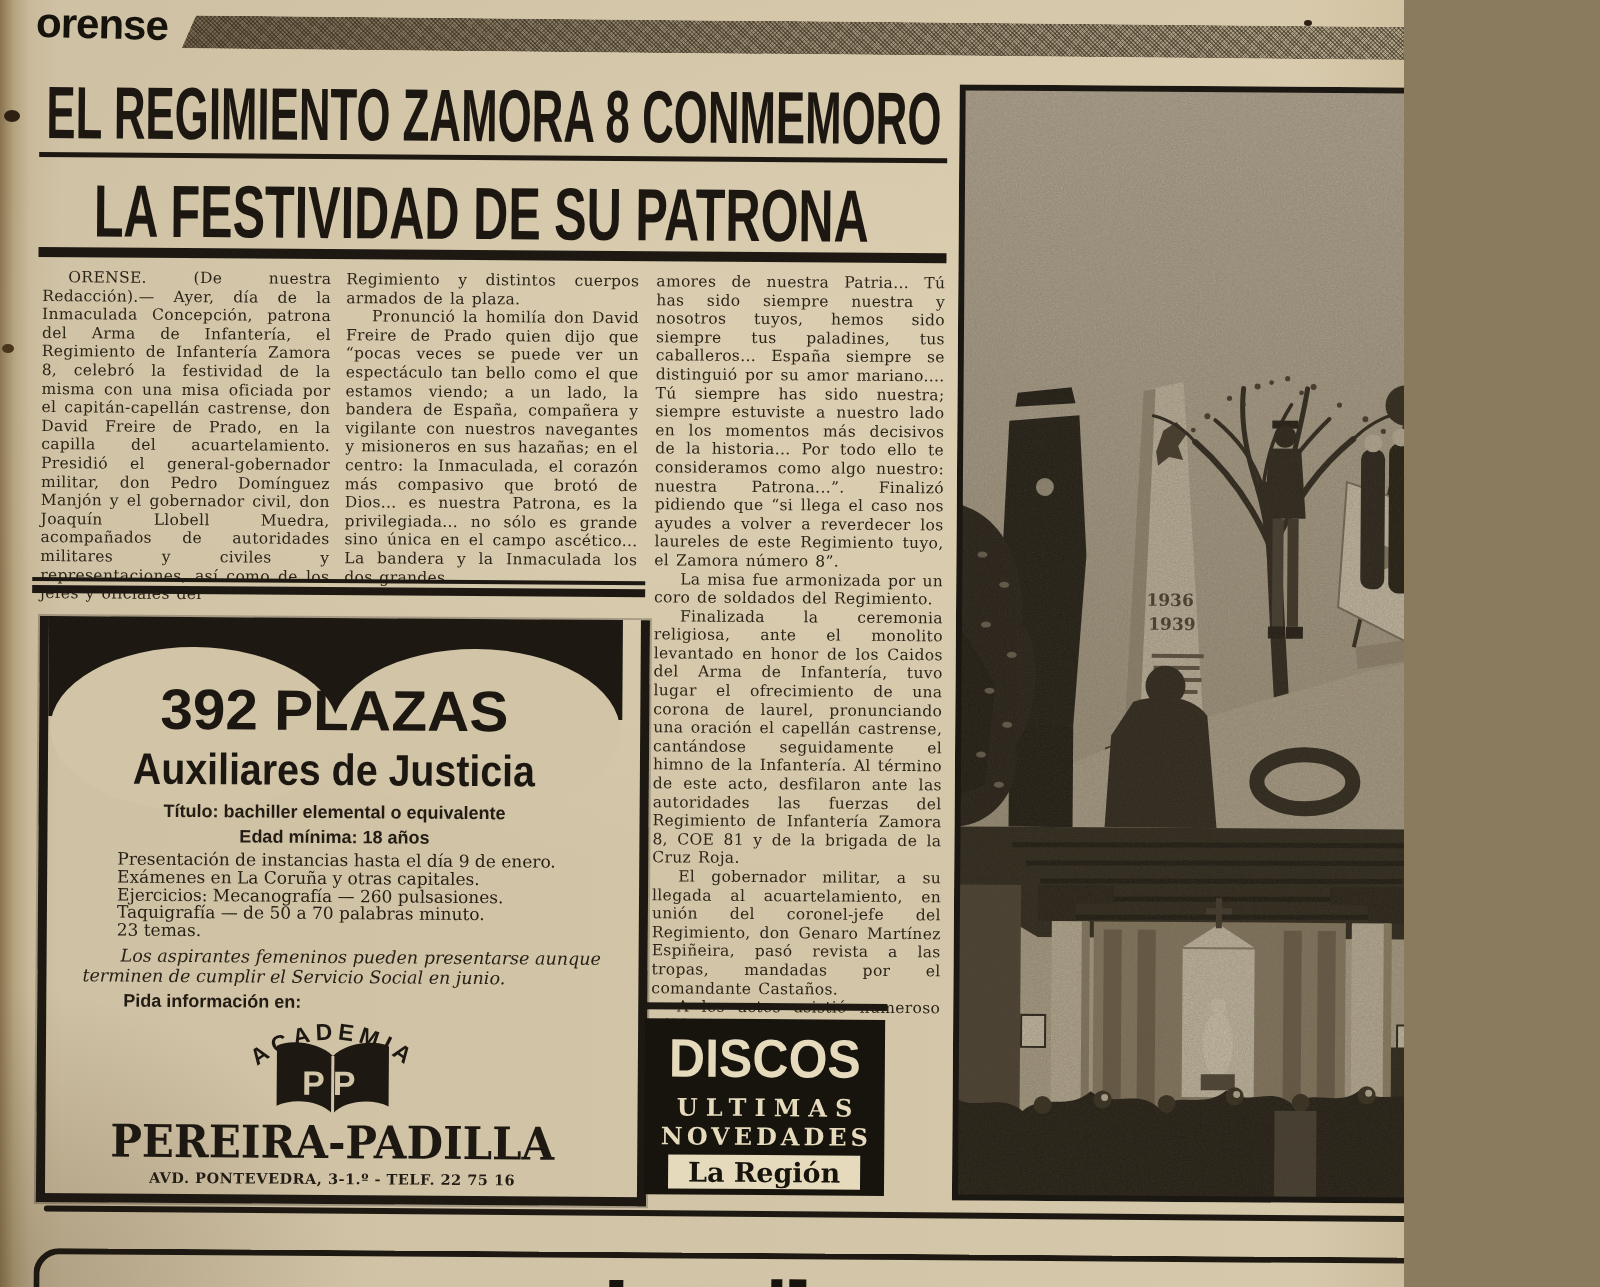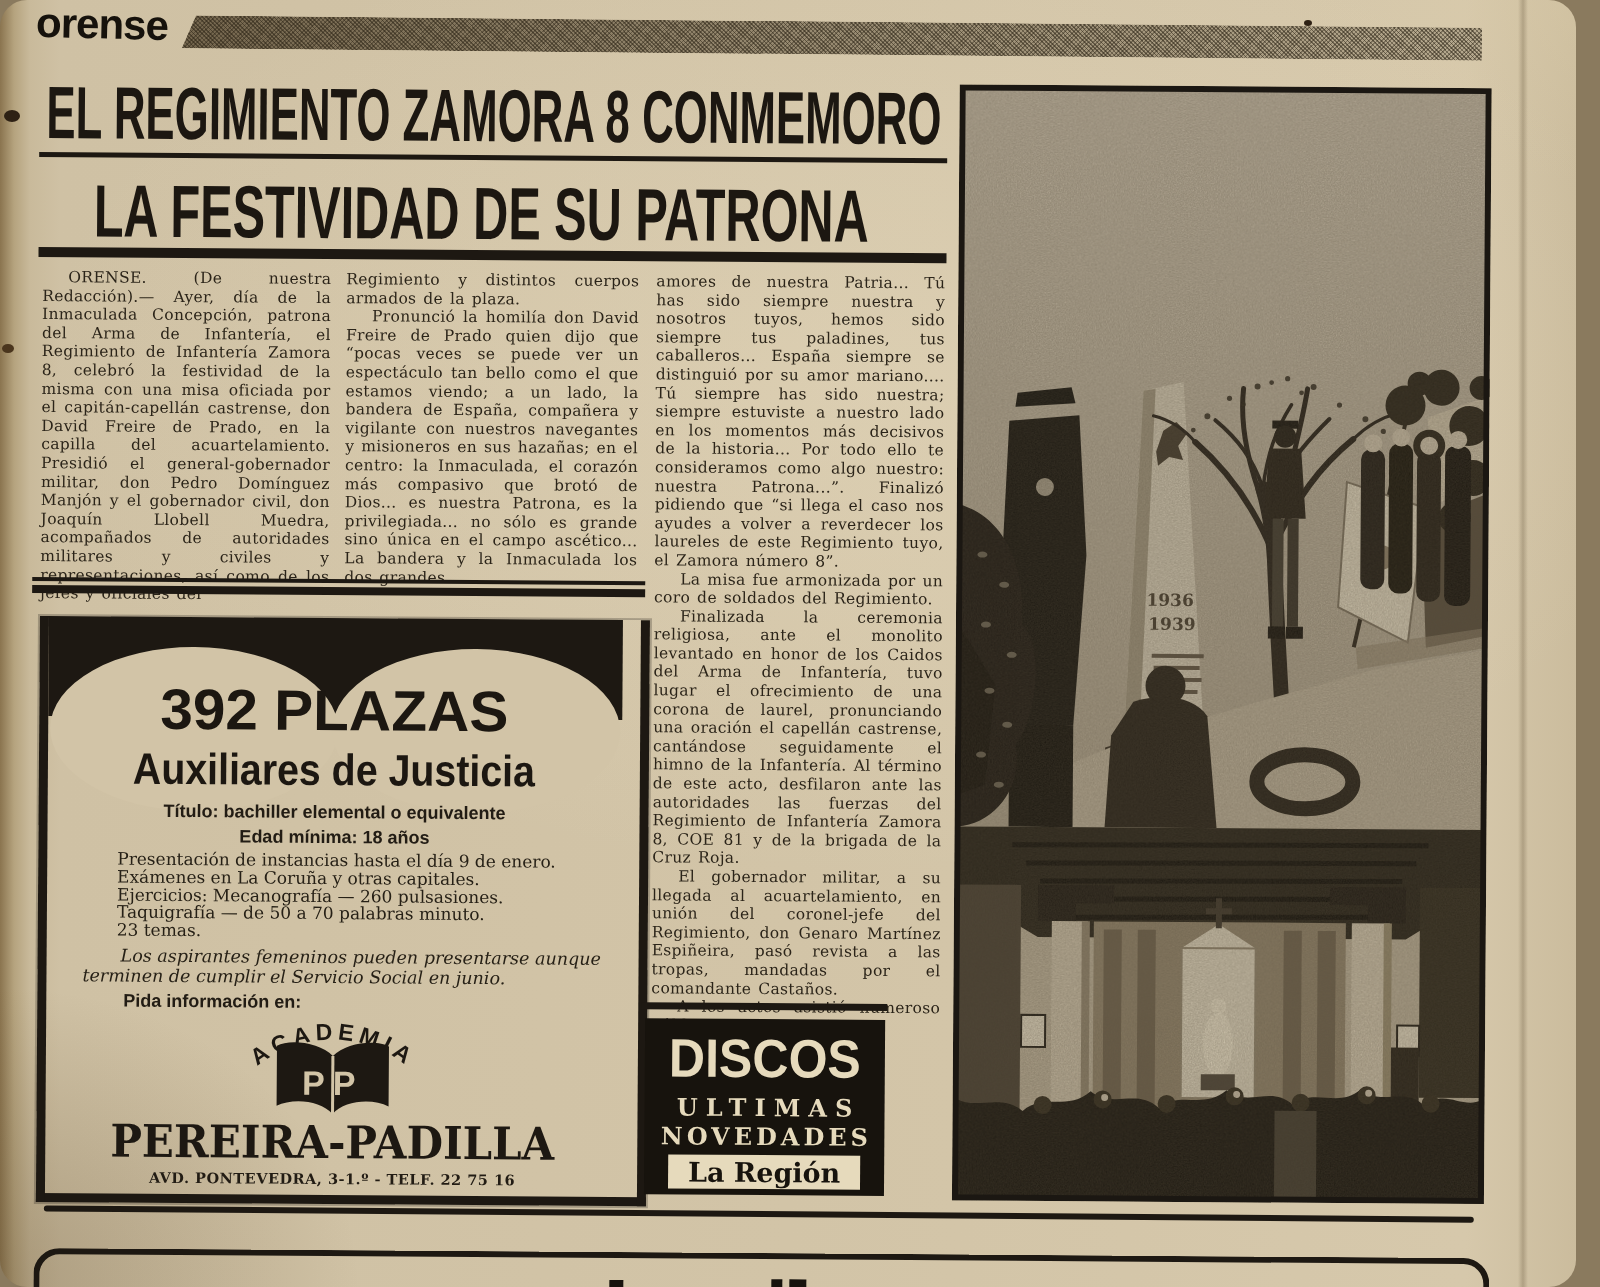--- a/index.html
+++ b/index.html
@@ -1,23 +1,23 @@
 <!DOCTYPE html>
 <html><head>
 <meta charset="utf-8">
 <style>
   html,body{margin:0;padding:0;background:#8a7a5e;}
-  .page{position:relative;width:1576px;height:1287px;overflow:hidden;
+  .page{position:relative;width:1404px;height:1287px;overflow:hidden;
     font-family:"DejaVu Serif",serif;color:#28221a;
     background:
       radial-gradient(1200px 700px at 55% 30%, rgba(236,224,196,.35), rgba(0,0,0,0) 70%),
       radial-gradient(600px 500px at 0% 100%, rgba(90,70,40,.30), rgba(0,0,0,0) 60%),
       radial-gradient(500px 300px at 100% 0%, rgba(220,205,170,.35), rgba(0,0,0,0) 60%),
       linear-gradient(90deg, #8a744f 0px, #b5a37e 14px, #c9ba9b 30px, #cfc1a4 60px, #d2c4a7 50%, #d6c8ab 93%, #cbbc9d 100%),
-      #cfc1a4; border-radius: 27px;}
+      #cfc1a4;}
   .tilt{position:absolute;left:0;top:0;width:1600px;height:1287px;transform:rotate(0.4deg);transform-origin:40px 40px;}
   .abs{position:absolute;}
   .ink{background:#1d1812;}
 
   
   .masthead{left:36px;top:0px;font-family:"Liberation Sans",sans-serif;font-weight:bold;
     font-size:42px;letter-spacing:-1px;color:#16120c;transform:rotate(1deg);}
   .halftone{left:182px;top:16px;width:1300px;height:33px;transform:rotate(.15deg);
     clip-path:polygon(14px 0,100% 0,100% 100%,0 100%);
     background:

